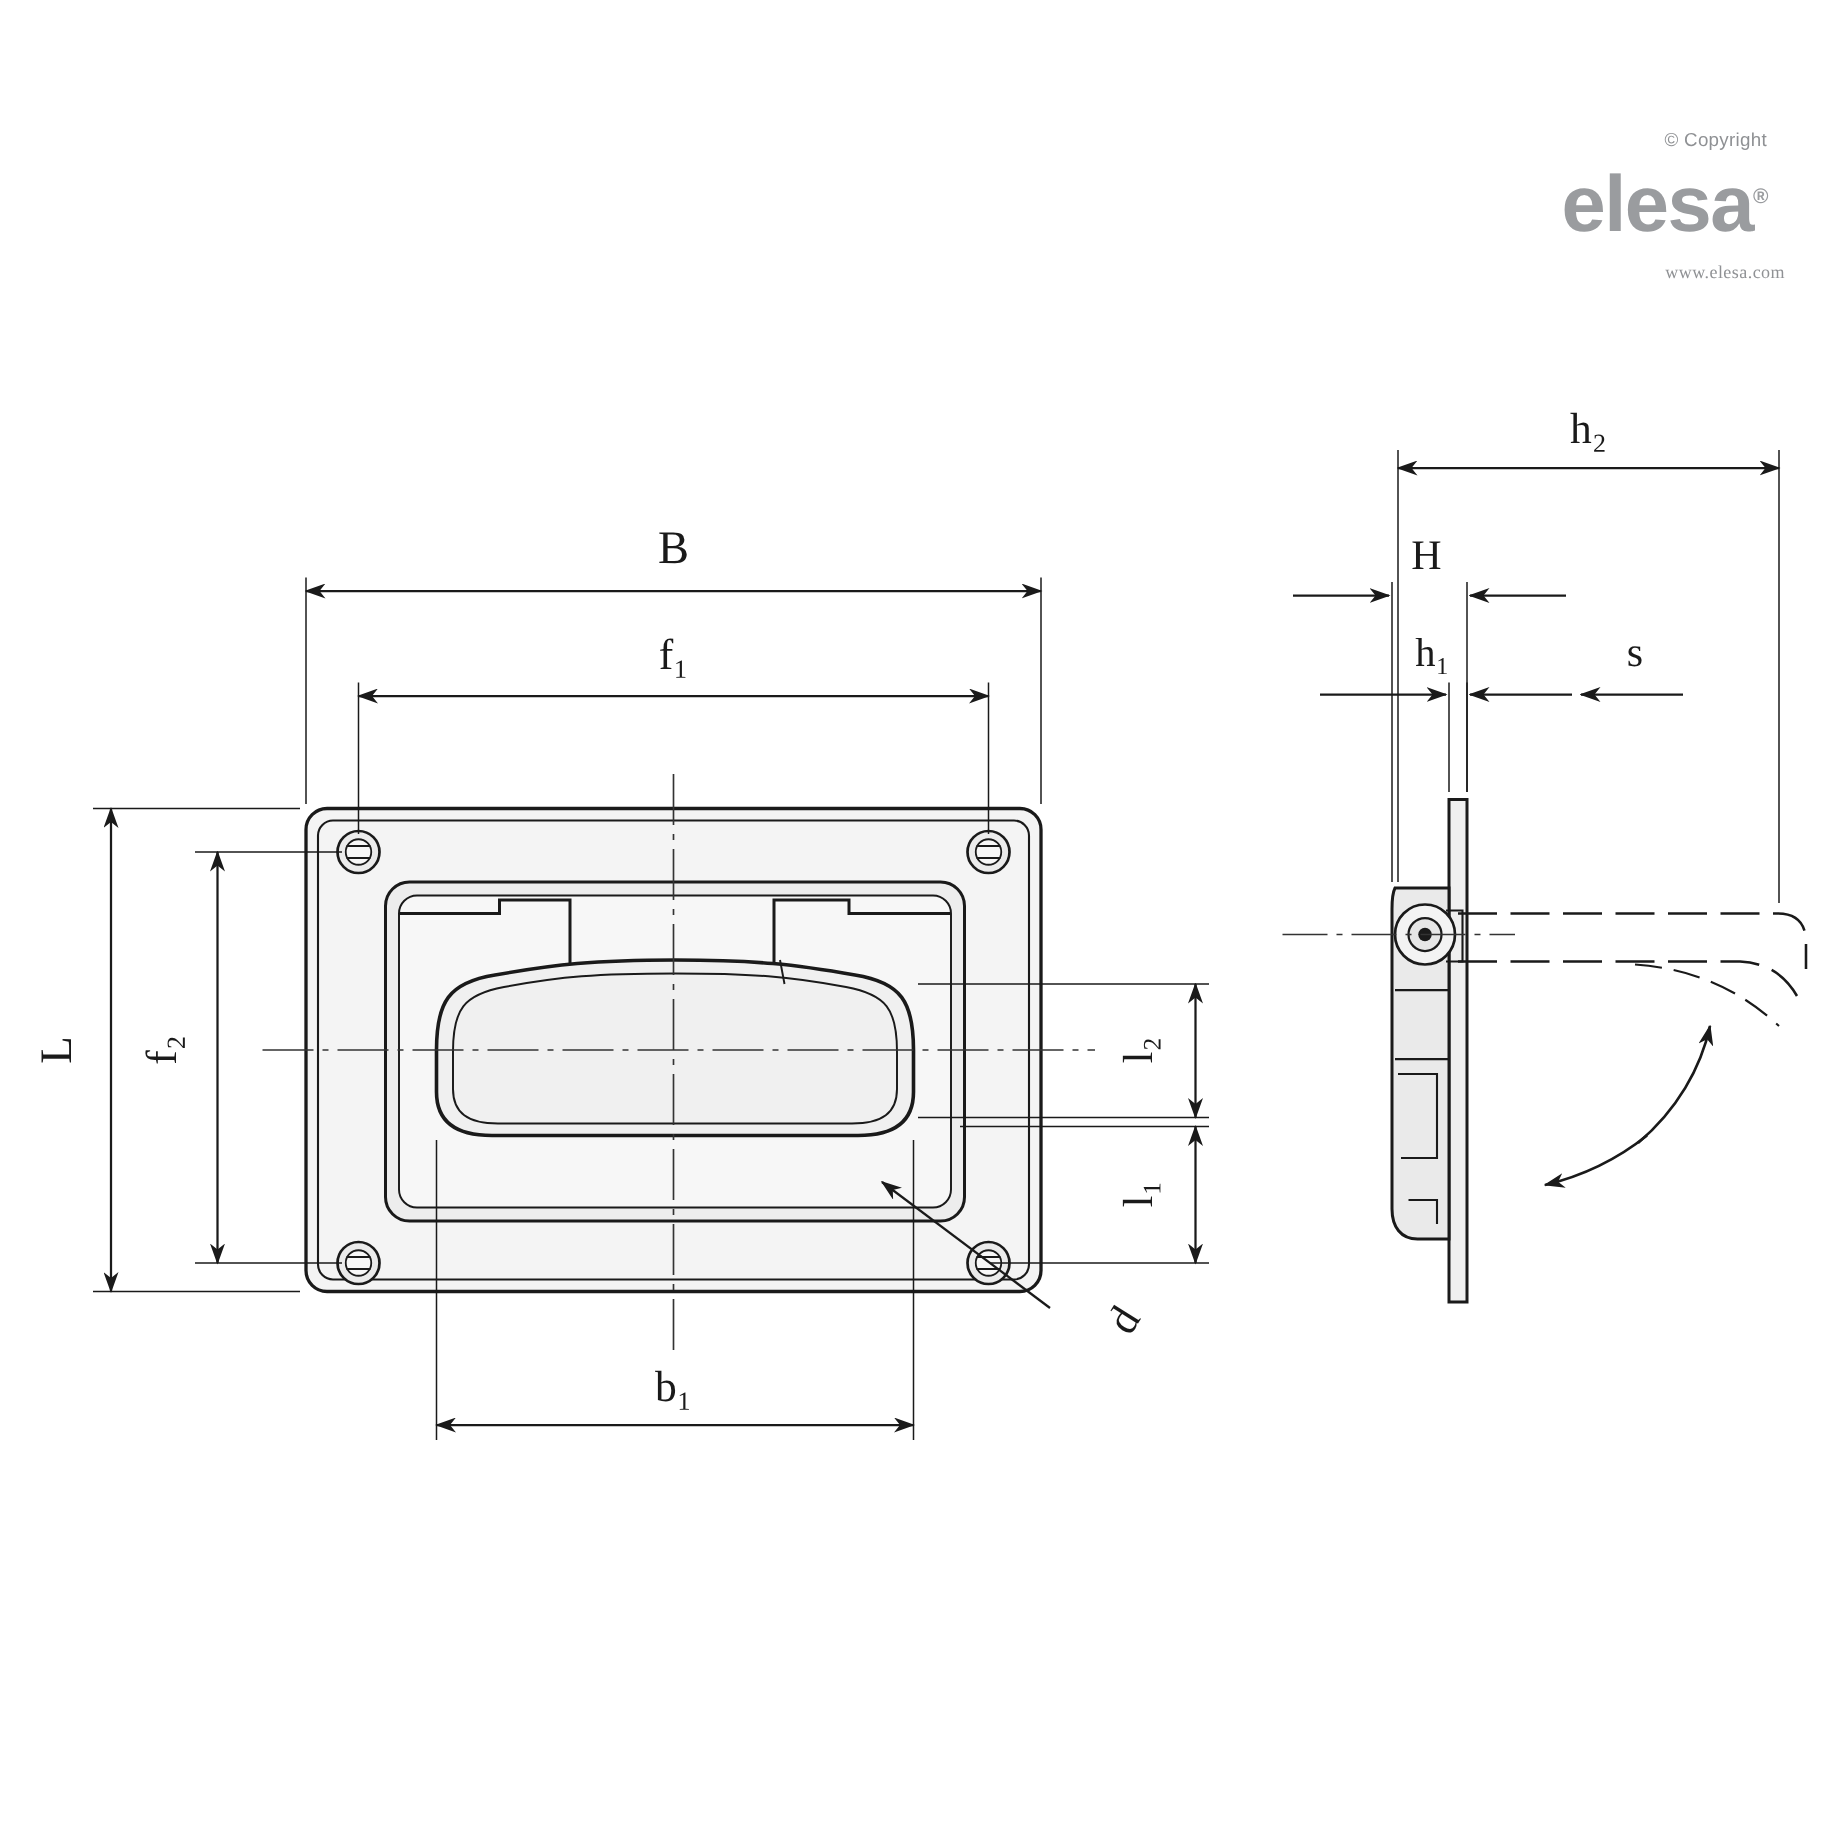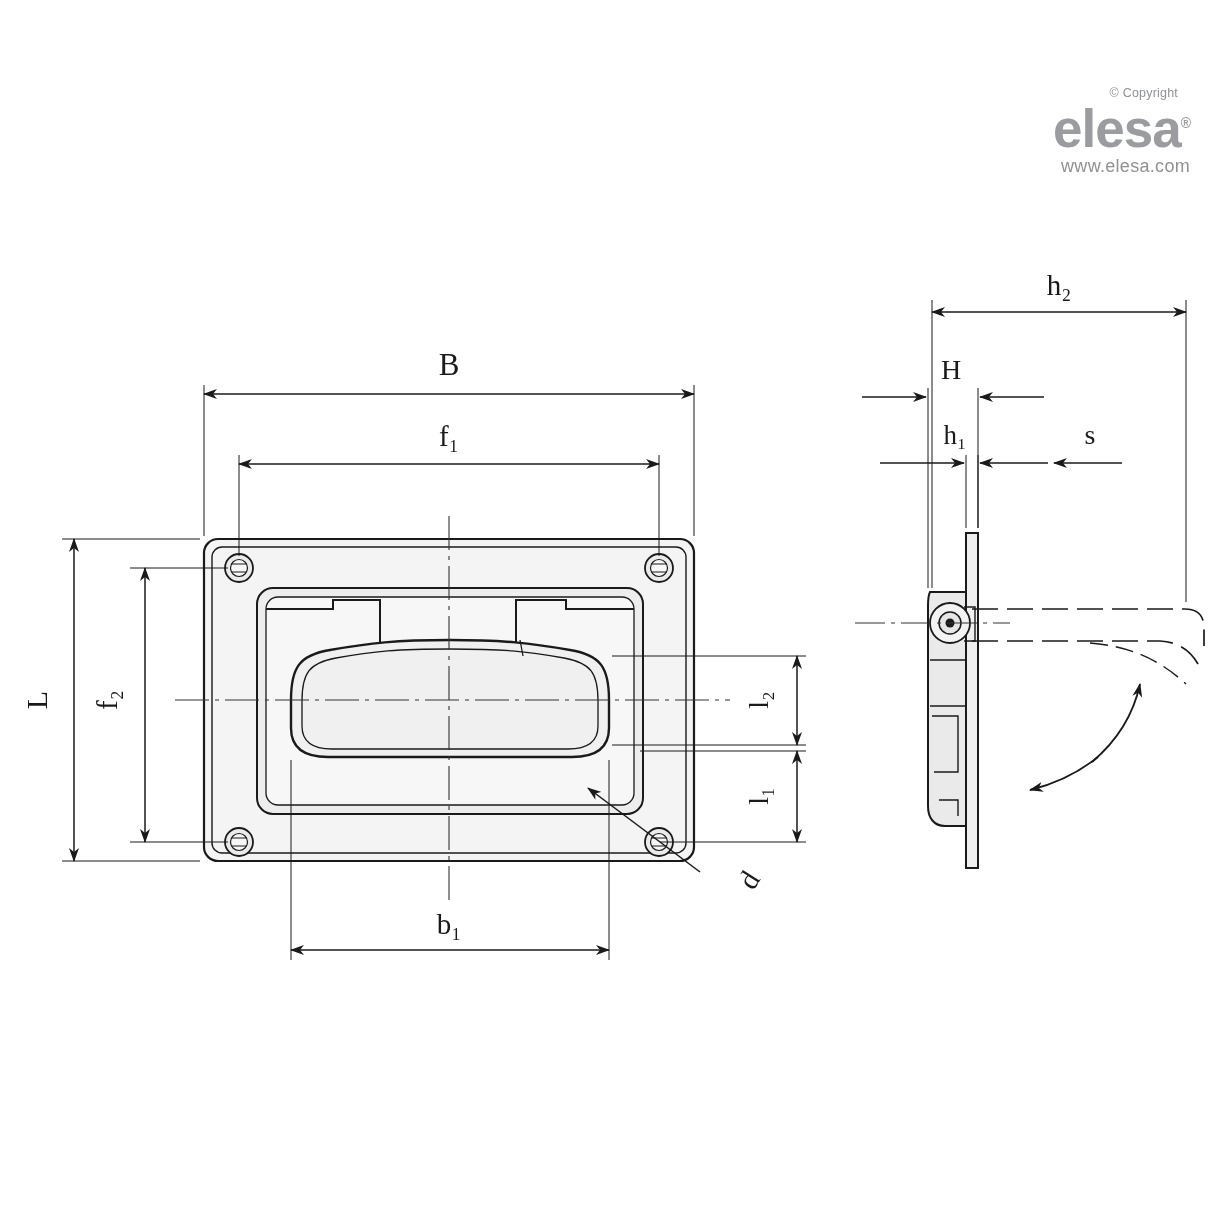--- a/index.html
+++ b/index.html
@@ -46,30 +46,30 @@
     margin: 0 12px 4px 0;
     white-space: nowrap;
   }
   .elesa-logo {
     font-family: "Liberation Sans", sans-serif;
     font-size: 53px;
     font-weight: bold;
     color: #9a9c9f;
     letter-spacing: -1px;
     line-height: 0.95;
-    margin: 0;
+    margin: 12px;
   }
   .elesa-logo .reg {
     font-size: 14px;
     vertical-align: super;
     font-weight: bold;
   }
   .elesa-url {
-    font-family: Liberation Sans, sans-serif;
-    font-size: 18px;
+    font-family: Liberation Serif, serif;
+    font-size: 12px;
     color: #8f9194;
     letter-spacing: 0.3px;
     margin: 2px 0 0 0;
   }
 </style>
 </head>
 <body>
 
 <div id="stage">
 

